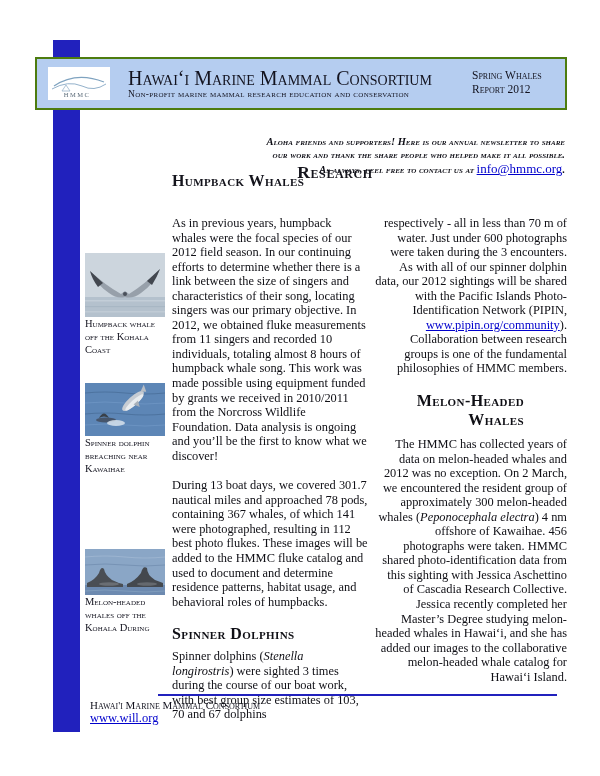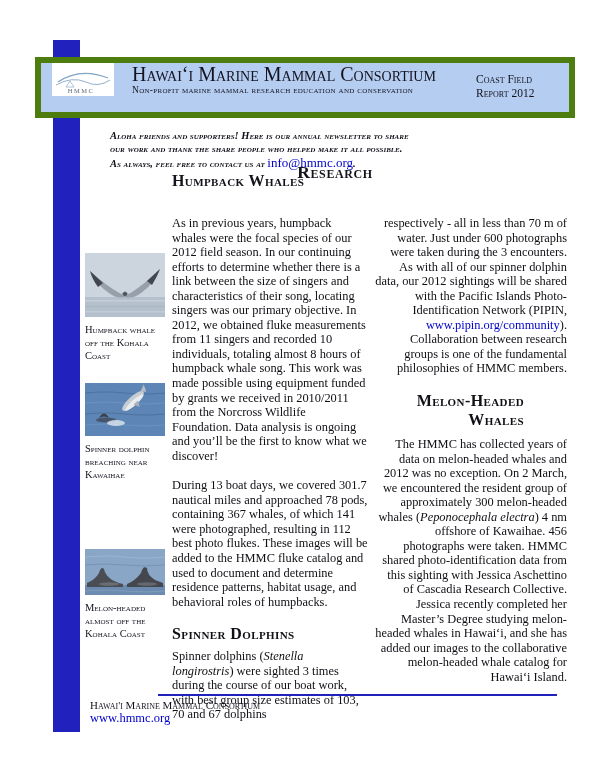--- a/index.html
+++ b/index.html
@@ -4,54 +4,54 @@
 <style>
   html,body { margin:0; padding:0; background:#ffffff; }
   .page {
     position:relative; width:600px; height:776px; background:#ffffff;
     font-family:"Liberation Serif", serif; color:#14141c; overflow:hidden;
   }
   .vbar { position:absolute; left:53px; top:40px; width:27px; height:692px; background:#2121bd; }
 
   .masthead {
     position:absolute; left:35px; top:57px; width:528px; height:49px;
-    background:#b5cdf0; border:6px solid #4d7c0f;
-    display:flex; align-items:flex-start;
+    background:#b5cdf0; border:2px solid #4d7c0f;
+    display:flex; align-items:center;
   }
   .logo { position:relative; margin-left:11px; width:62px; height:33px; background:#ffffff; flex:0 0 auto; }
   .logo svg { position:absolute; left:0; top:0; }
   .logo-text { position:absolute; left:0; right:4px; bottom:2px; text-align:center;
     font-size:6.5px; letter-spacing:1.5px; color:#5a6a78; }
   .title-block { margin-left:18px; width:340px; }
   .title { font-size:20px; line-height:22px; font-variant:small-caps; color:#13131f; white-space:nowrap; }
   .subtitle { font-size:9.5px; line-height:11px; font-variant:small-caps; letter-spacing:0.3px; color:#13131f; white-space:nowrap; }
   .report-block { position:absolute; left:435px; top:9px; font-size:11.5px; line-height:14px; font-variant:small-caps; color:#13131f; }
 
   .greeting {
-    position:absolute; left:110px; top:129px; width:455px; text-align:left;
+    position:absolute; left:110px; top:135px; width:455px; text-align:right;
     font-size:10.5px; line-height:13px; font-weight:bold; font-style:italic;
     font-variant:small-caps; color:#0e0e16;
   }
   .greeting .line3 { margin-top:1px; }
-  a.link { color:#0000cc; cursor:pointer; }
+  a.link { color:#0000cc; text-decoration:underline; cursor:pointer; }
   .email-link { font-size:13px; font-weight:normal; font-style:normal; font-variant:normal; }
 
   .research-title {
     position:absolute; left:105px; top:162px; width:460px; text-align:center;
     font-size:17.5px; font-weight:bold; font-variant:small-caps; letter-spacing:0.6px;
   }
   .hw-heading {
     position:absolute; left:172px; top:172px;
     font-size:16px; font-weight:bold; font-variant:small-caps; letter-spacing:0.4px;
   }
 
   .figure { position:absolute; left:85px; width:80px; }
   .fig1 { top:253px; } .fig2 { top:383px; } .fig3 { top:549px; }
   .figure svg { display:block; }
-  .caption { margin-top:6px; font-size:10.5px; line-height:13px; font-variant:small-caps; color:#13131f; }
+  .caption { font-size:10.5px; line-height:13px; font-variant:small-caps; color:#13131f; }
 
   .col { position:absolute; top:216px; font-size:12.4px; line-height:14.55px; color:#0f0f15; }
   .col-mid { left:172px; width:196px; }
   .col-right { left:374px; width:193px;text-align:right; }
   .col p { margin:0 0 15px 0; }
   .sub-heading { font-size:16px; font-weight:bold; font-variant:small-caps; letter-spacing:0.4px; margin:1px 0 6px 0; line-height:19px; }
   .melon-heading { width:150px; margin-top:5px; margin-bottom:8px; }
   .italic { font-style:italic; }
 
   .footer-rule { position:absolute; left:158px; top:694px; width:399px; height:2px; background:#2121bd; }
@@ -73,21 +73,21 @@
         <path d="M4,22 Q20,13 34,19 Q46,25 58,17" fill="none" stroke="#93b1cb" stroke-width="1"></path>
         <path d="M14,24 L22,24 L18,18 Z" fill="none" stroke="#9ab4ca" stroke-width="0.8"></path>
       </svg>
       <div class="logo-text">HMMC</div>
     </div>
     <div class="title-block">
       <div class="title">Hawaiʻi Marine Mammal Consortium</div>
       <div class="subtitle">Non-profit marine mammal research education and conservation</div>
     </div>
     <div class="report-block">
-      <div>Coast Field</div>
+      <div>Spring Whales</div>
       <div>Report 2012</div>
     </div>
   </div>
 
   <div class="greeting">
     <div>Aloha friends and supporters! Here is our annual newsletter to share</div>
     <div>our work and thank the share people who helped make it all possible.</div>
     <div class="line3">
       <span>As always, feel free to contact us at </span><a class="link email-link">info@hmmc.org</a><span>.</span>
     </div>
@@ -136,21 +136,21 @@
       <rect width="80" height="46" fill="#8aa6c6"></rect>
       <path d="M0,8 Q20,6 40,8 T80,8" stroke="#9cb4d0" stroke-width="1.2" fill="none"></path>
       <path d="M0,16 Q20,14 40,16 T80,16" stroke="#7793b5" stroke-width="1" fill="none"></path>
       <rect y="36" width="80" height="10" fill="#6d8ab0"></rect>
       <path d="M0,42 Q20,40 40,42 T80,42" stroke="#7f9cbc" stroke-width="1" fill="none"></path>
       <path d="M2,34 Q10,31 14,24 Q16,17 19,20 Q20,26 27,31 Q33,34 38,35 L38,38 L2,38 Z" fill="#4a4e54"></path>
       <path d="M42,35 Q50,32 56,24 Q58,16 62,19 Q62,26 70,31 L78,34 L78,38 L42,38 Z" fill="#44484e"></path>
       <ellipse cx="24" cy="35" rx="10" ry="1.8" fill="#6a6e74"></ellipse>
       <ellipse cx="62" cy="35" rx="10" ry="1.8" fill="#65696f"></ellipse>
     </svg>
-    <div class="caption">Melon-headed almost off the Kohala Coast</div>
+    <div class="caption">Melon-headed whales off the Kohala During</div>
   </div>
 
   <div class="col col-mid">
     <p>As in previous years, humpback whales were the focal species of our 2012 field season.  In our continuing efforts to determine whether there is a link between the size of singers and characteristics of their song, locating singers was our primary objective.  In 2012, we obtained fluke measurements from 11 singers and recorded 10 individuals, totaling almost 8 hours of humpback whale song.  This work was made possible using equipment funded by grants we received in 2010/2011 from the Norcross Wildlife Foundation. Data analysis is ongoing and you’ll be the first to know what we discover!</p>
     <p>During 13 boat days, we covered 301.7 nautical miles and approached 78 pods, containing 367 whales, of which 141 were photographed, resulting in 112 best photo flukes. These images will be added to the HMMC fluke catalog and used to document and determine residence patterns, habitat usage, and behavioral roles of humpbacks.</p>
     <div class="sub-heading">Spinner Dolphins</div>
     <p>
       <span>Spinner dolphins (</span><span class="italic">Stenella longirostris</span><span>) were sighted 3 times during the course of our boat work, with best group size estimates of 103, 70 and 67 dolphins</span>
     </p>
   </div>
@@ -161,16 +161,16 @@
     </p>
     <div class="sub-heading melon-heading">Melon-Headed Whales</div>
     <p>
       <span>The HMMC has collected years of data on melon-headed whales and 2012 was no exception.  On 2 March, we encountered the resident group of approximately 300 melon-headed whales (</span><span class="italic">Peponocephala electra</span><span>) 4 nm offshore of Kawaihae. 456 photographs were taken. HMMC shared photo-identification data from this sighting with Jessica Aschettino of Cascadia Research Collective. Jessica recently completed her Master’s Degree studying melon-headed whales in Hawai‘i, and she has added our images to the collaborative melon-headed whale catalog for Hawai‘i Island.</span>
     </p>
   </div>
 
   <div class="footer-rule"></div>
   <div class="footer">
     <div>Hawai'i Marine Mammal Consortium</div>
-    <div><a class="link footer-link">www.hmmc.org</a></div>
+    <div><a class="link footer-link">www.will.org</a></div>
   </div>
 
 </div>
 
 </body></html>

